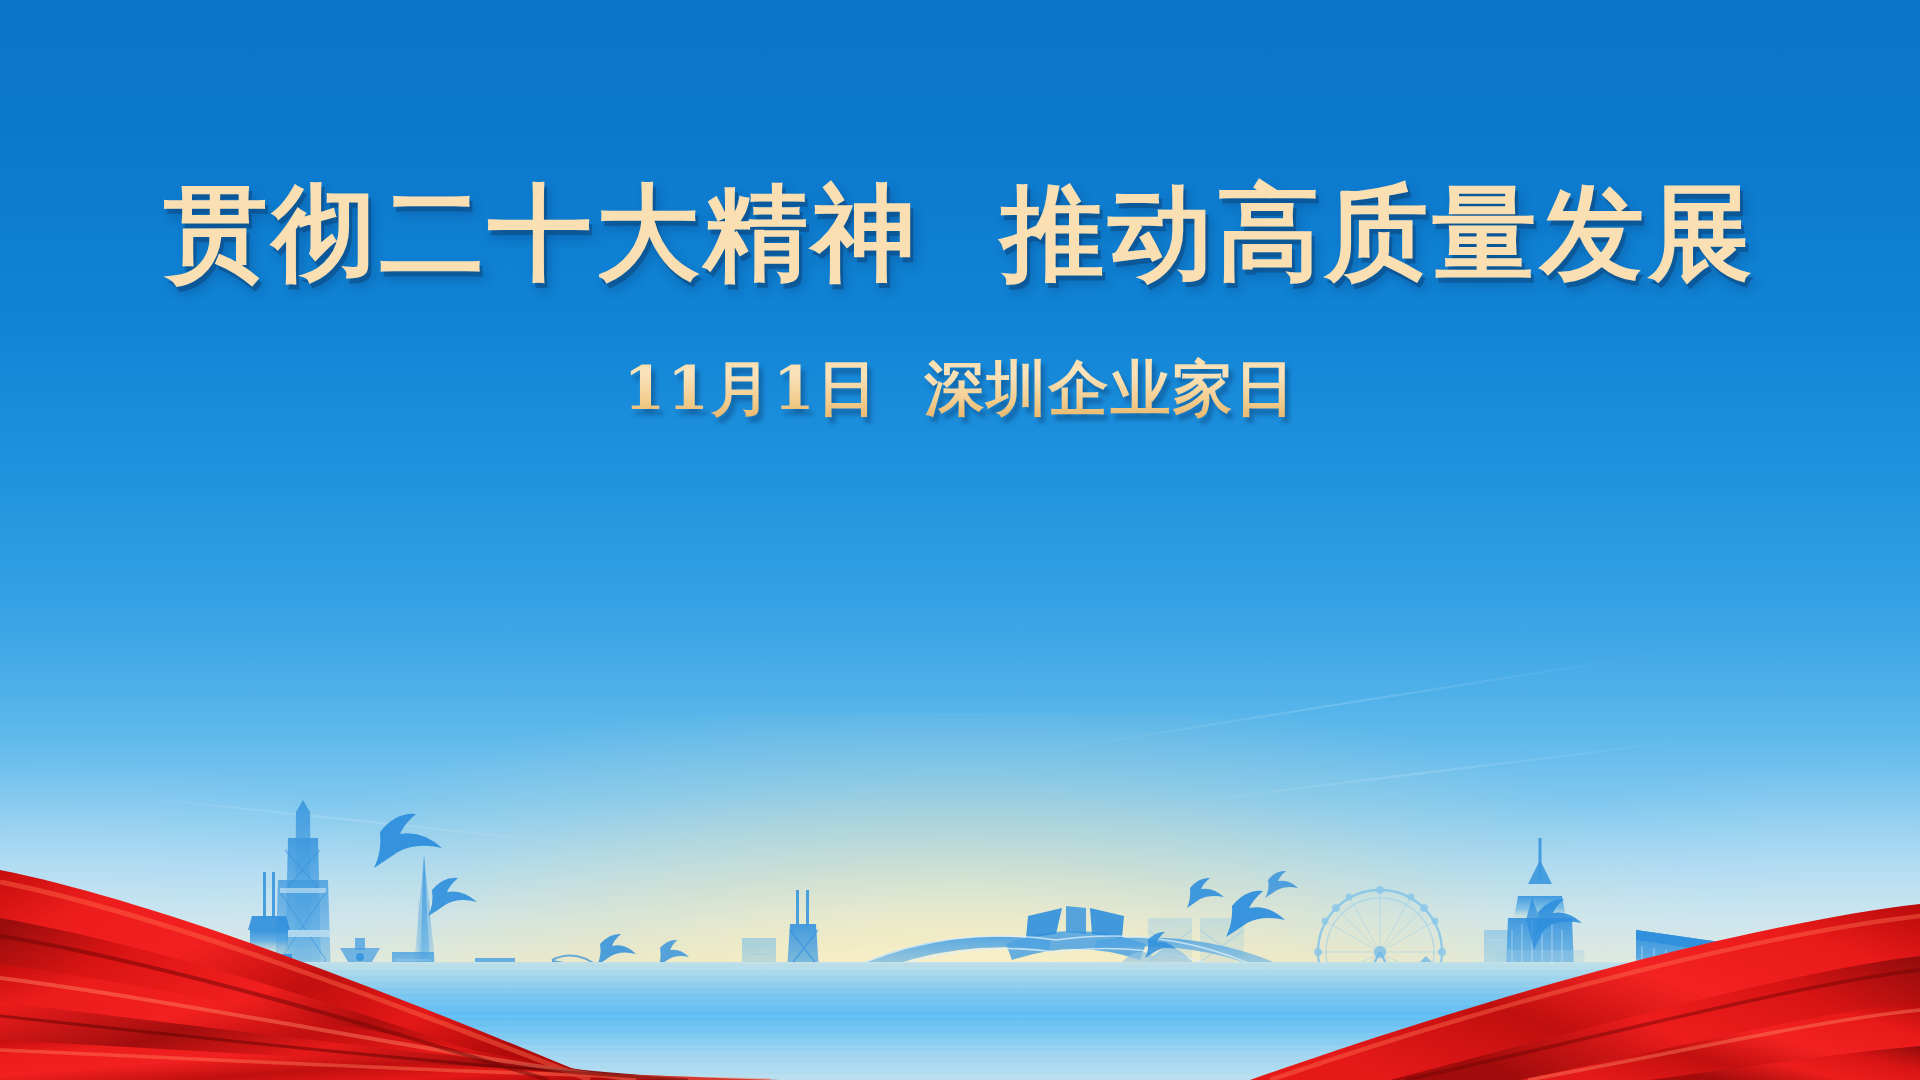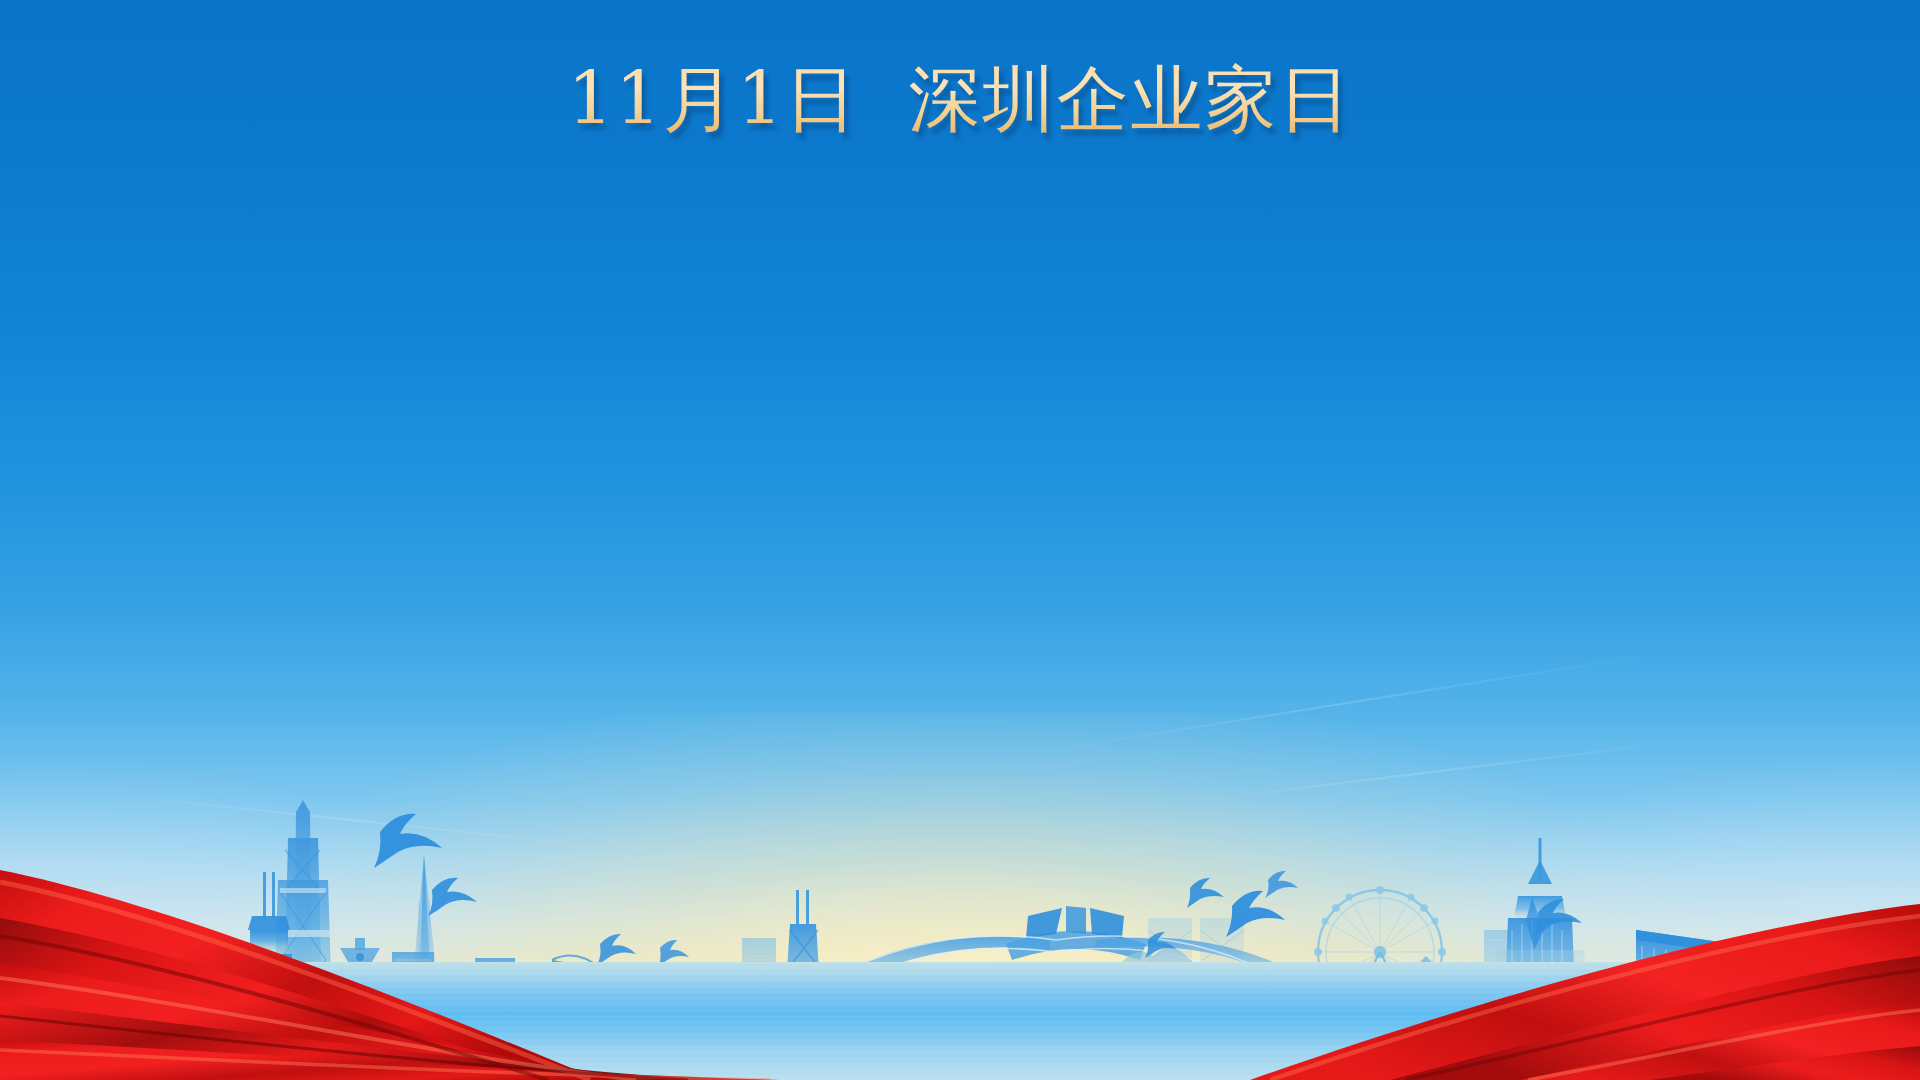--- a/index.html
+++ b/index.html
@@ -119,26 +119,26 @@
     line-height: 1.06;
     font-weight: 700;
     letter-spacing: 4px;
     color: #fadfb2;
     text-shadow:
        3px 5px 0px rgba(10,60,110,0.45),
        5px 8px 12px rgba(8,50,100,0.30);
     white-space: pre;
   }
   .title-sub {
-    margin: 4px;
+    margin: 11px;
     padding-top: 58px;
     font-family: "DejaVu Serif", "Liberation Serif", serif;
-    font-size: 72px;
+    font-size: 60px;
     line-height: 1.05;
-    font-weight: 400;
+    font-weight: 700;
     letter-spacing: 2px;
     background: linear-gradient(to bottom,
         #f2a33c 0%,
         #f6bc63 16%,
         #fbdca6 40%,
         #fae2ba 62%,
         #f3cf92 82%,
         #e9b66a 100%);
     -webkit-background-clip: text;
     background-clip: text;
@@ -556,16 +556,17 @@
     <g opacity="0.42">
       <path d="M1000 66 C 860 82, 620 138, 350 230" stroke="#ff7352" stroke-width="4.5" fill="none"></path>
       <path d="M1000 160 C 900 170, 760 202, 608 230" stroke="#ff8a68" stroke-width="3.5" fill="none"></path>
     </g>
     <g opacity="0.45">
       <path d="M1000 120 C 880 134, 700 182, 486 230" stroke="#6b0505" stroke-width="3.5" fill="none"></path>
     </g>
   </svg>
 
   <div class="headline-wrap">
+    <h1 class="title-main">贯彻二十大精神  推动高质量发展</h1>
     <h2 class="title-sub">11月1日  深圳企业家日</h2>
   </div>
 
 </div>
 
 </body></html>

